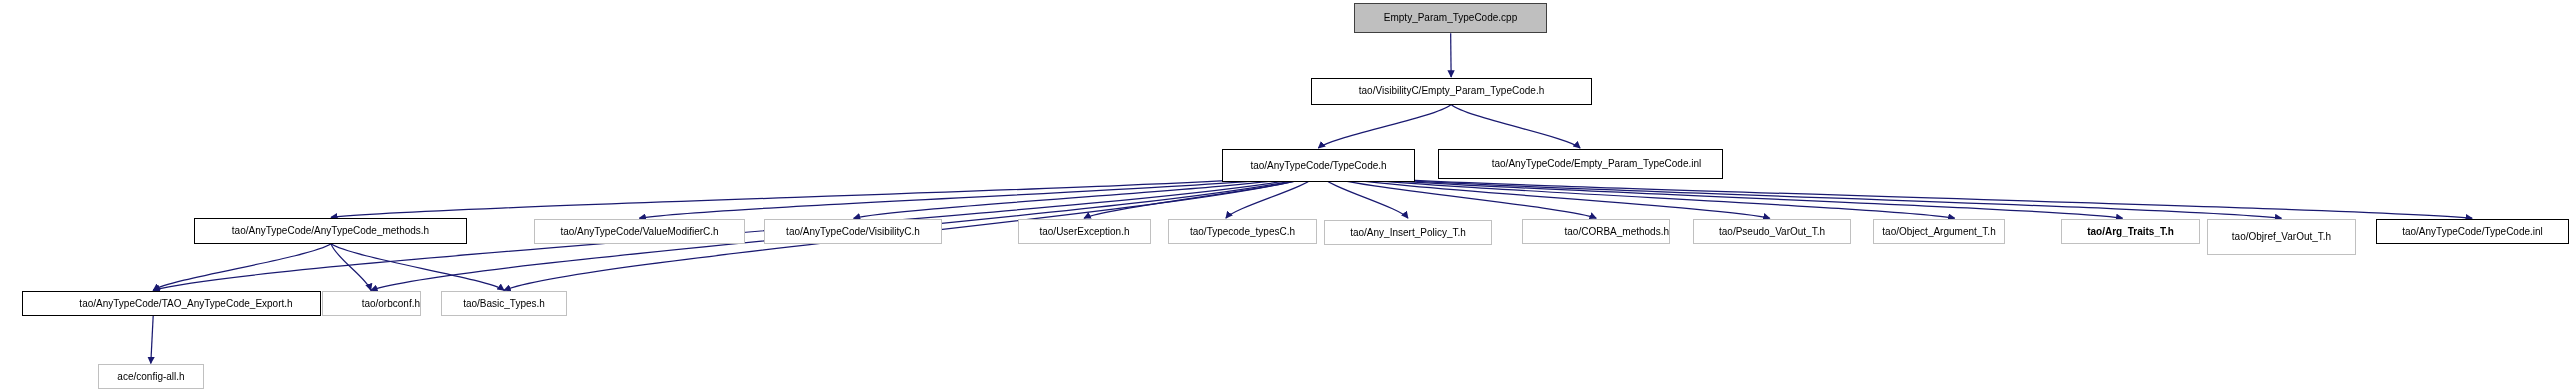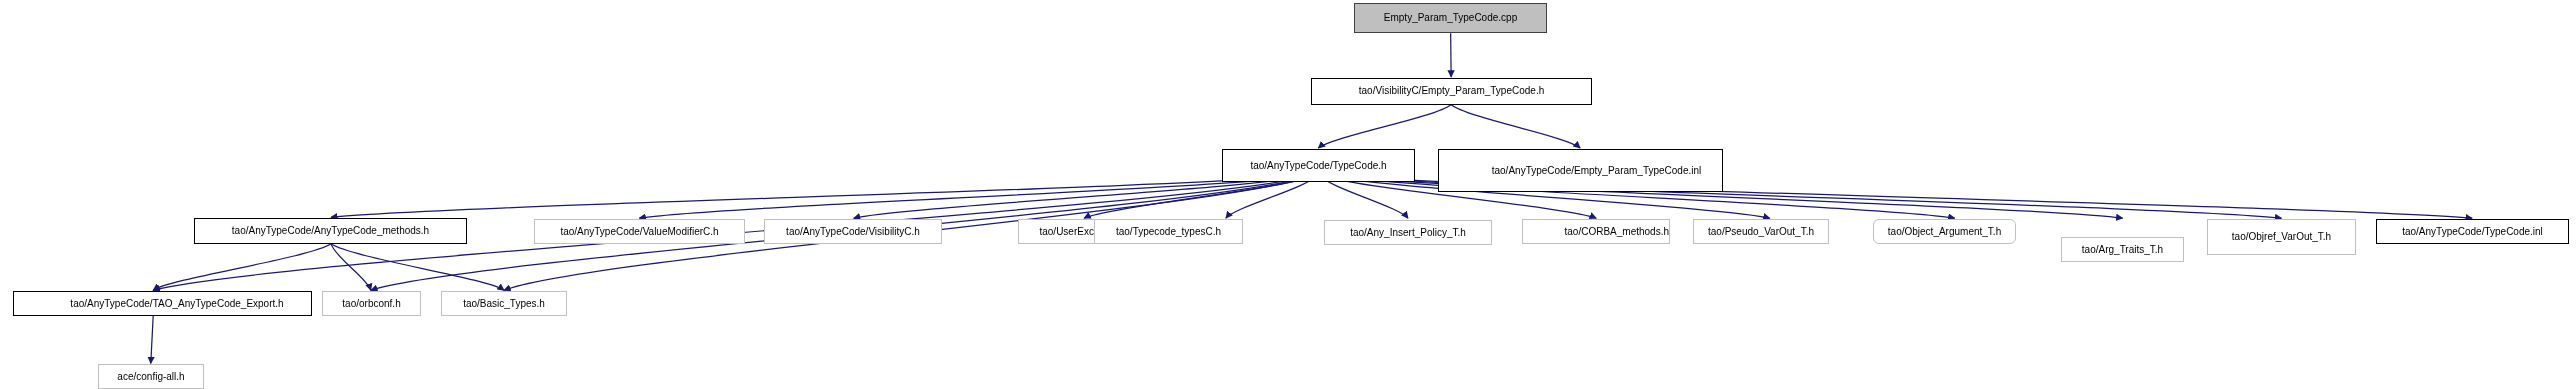--- a/index.html
+++ b/index.html
@@ -83,63 +83,63 @@
   <div id="nodes">
       <div class="node root" style="left: 1354px; top: 2.8px; width: 193px; height: 30px;">
         <span>Empty_Param_TypeCode.cpp</span>
       </div>
       <div class="node strong" style="left: 1311px; top: 78px; width: 281px; height: 26.6px;">
         <span>tao/VisibilityC/Empty_Param_TypeCode.h</span>
       </div>
       <div class="node strong" style="left: 1222px; top: 149px; width: 193px; height: 33px;">
         <span>tao/AnyTypeCode/TypeCode.h</span>
       </div>
-      <div class="node strong" style="left: 1438px; top: 149px; width: 285px; height: 43px; padding-left: 32px;">
+      <div class="node strong" style="left: 1438px; top: 149px; width: 285px; height: 30px; padding-left: 32px;">
         <span>tao/AnyTypeCode/Empty_Param_TypeCode.inl</span>
       </div>
       <div class="node strong" style="left: 194px; top: 218px; width: 273px; height: 25.6px;">
         <span>tao/AnyTypeCode/AnyTypeCode_methods.h</span>
       </div>
       <div class="node" style="left: 534px; top: 219px; width: 211px; height: 25px;">
         <span>tao/AnyTypeCode/ValueModifierC.h</span>
       </div>
       <div class="node" style="left: 764px; top: 219px; width: 178px; height: 25px;">
         <span>tao/AnyTypeCode/VisibilityC.h</span>
       </div>
       <div class="node" style="left: 1018px; top: 219px; width: 133px; height: 25px;">
         <span>tao/UserException.h</span>
       </div>
-      <div class="node" style="left: 1094px; top: 219px; width: 149px; height: 25px;">
+      <div class="node" style="left: 1168px; top: 219px; width: 149px; height: 25px;">
         <span>tao/Typecode_typesC.h</span>
       </div>
       <div class="node" style="left: 1324px; top: 220px; width: 168px; height: 25px;">
         <span>tao/Any_Insert_Policy_T.h</span>
       </div>
       <div class="node" style="left: 1522px; top: 219px; width: 148px; height: 25px; justify-content: flex-end;">
         <span>tao/CORBA_methods.h</span>
       </div>
-      <div class="node" style="left: 1693px; top: 219px; width: 136px; height: 25px;">
+      <div class="node" style="left: 1693px; top: 219px; width: 158px; height: 25px;">
         <span>tao/Pseudo_VarOut_T.h</span>
       </div>
-      <div class="node" style="left: 1873px; top: 219px; width: 143px; height: 25px; border-radius: 6px;">
+      <div class="node" style="left: 1873px; top: 219px; width: 132px; height: 25px;">
         <span>tao/Object_Argument_T.h</span>
       </div>
-      <div class="node" style="left: 2061px; top: 237px; width: 123px; height: 25px;">
+      <div class="node" style="left: 2061px; top: 219px; width: 139px; height: 25px; font-weight: bold;">
         <span>tao/Arg_Traits_T.h</span>
       </div>
       <div class="node" style="left: 2207px; top: 219px; width: 149px; height: 36px;">
         <span>tao/Objref_VarOut_T.h</span>
       </div>
       <div class="node strong" style="left: 2376px; top: 219px; width: 193px; height: 25px;">
         <span>tao/AnyTypeCode/TypeCode.inl</span>
       </div>
-      <div class="node strong" style="left: 13px; top: 291px; width: 299px; height: 25px; padding-left: 29px;">
+      <div class="node strong" style="left: 22px; top: 291px; width: 299px; height: 25px; padding-left: 29px;">
         <span>tao/AnyTypeCode/TAO_AnyTypeCode_Export.h</span>
       </div>
-      <div class="node" style="left: 322px; top: 291px; width: 99px; height: 25px;">
+      <div class="node" style="left: 322px; top: 291px; width: 99px; height: 25px; justify-content: flex-end;">
         <span>tao/orbconf.h</span>
       </div>
       <div class="node" style="left: 441px; top: 291px; width: 126px; height: 25px;">
         <span>tao/Basic_Types.h</span>
       </div>
       <div class="node" style="left: 98px; top: 364px; width: 106px; height: 25px;">
         <span>ace/config-all.h</span>
       </div>
     </div>
 </div>

